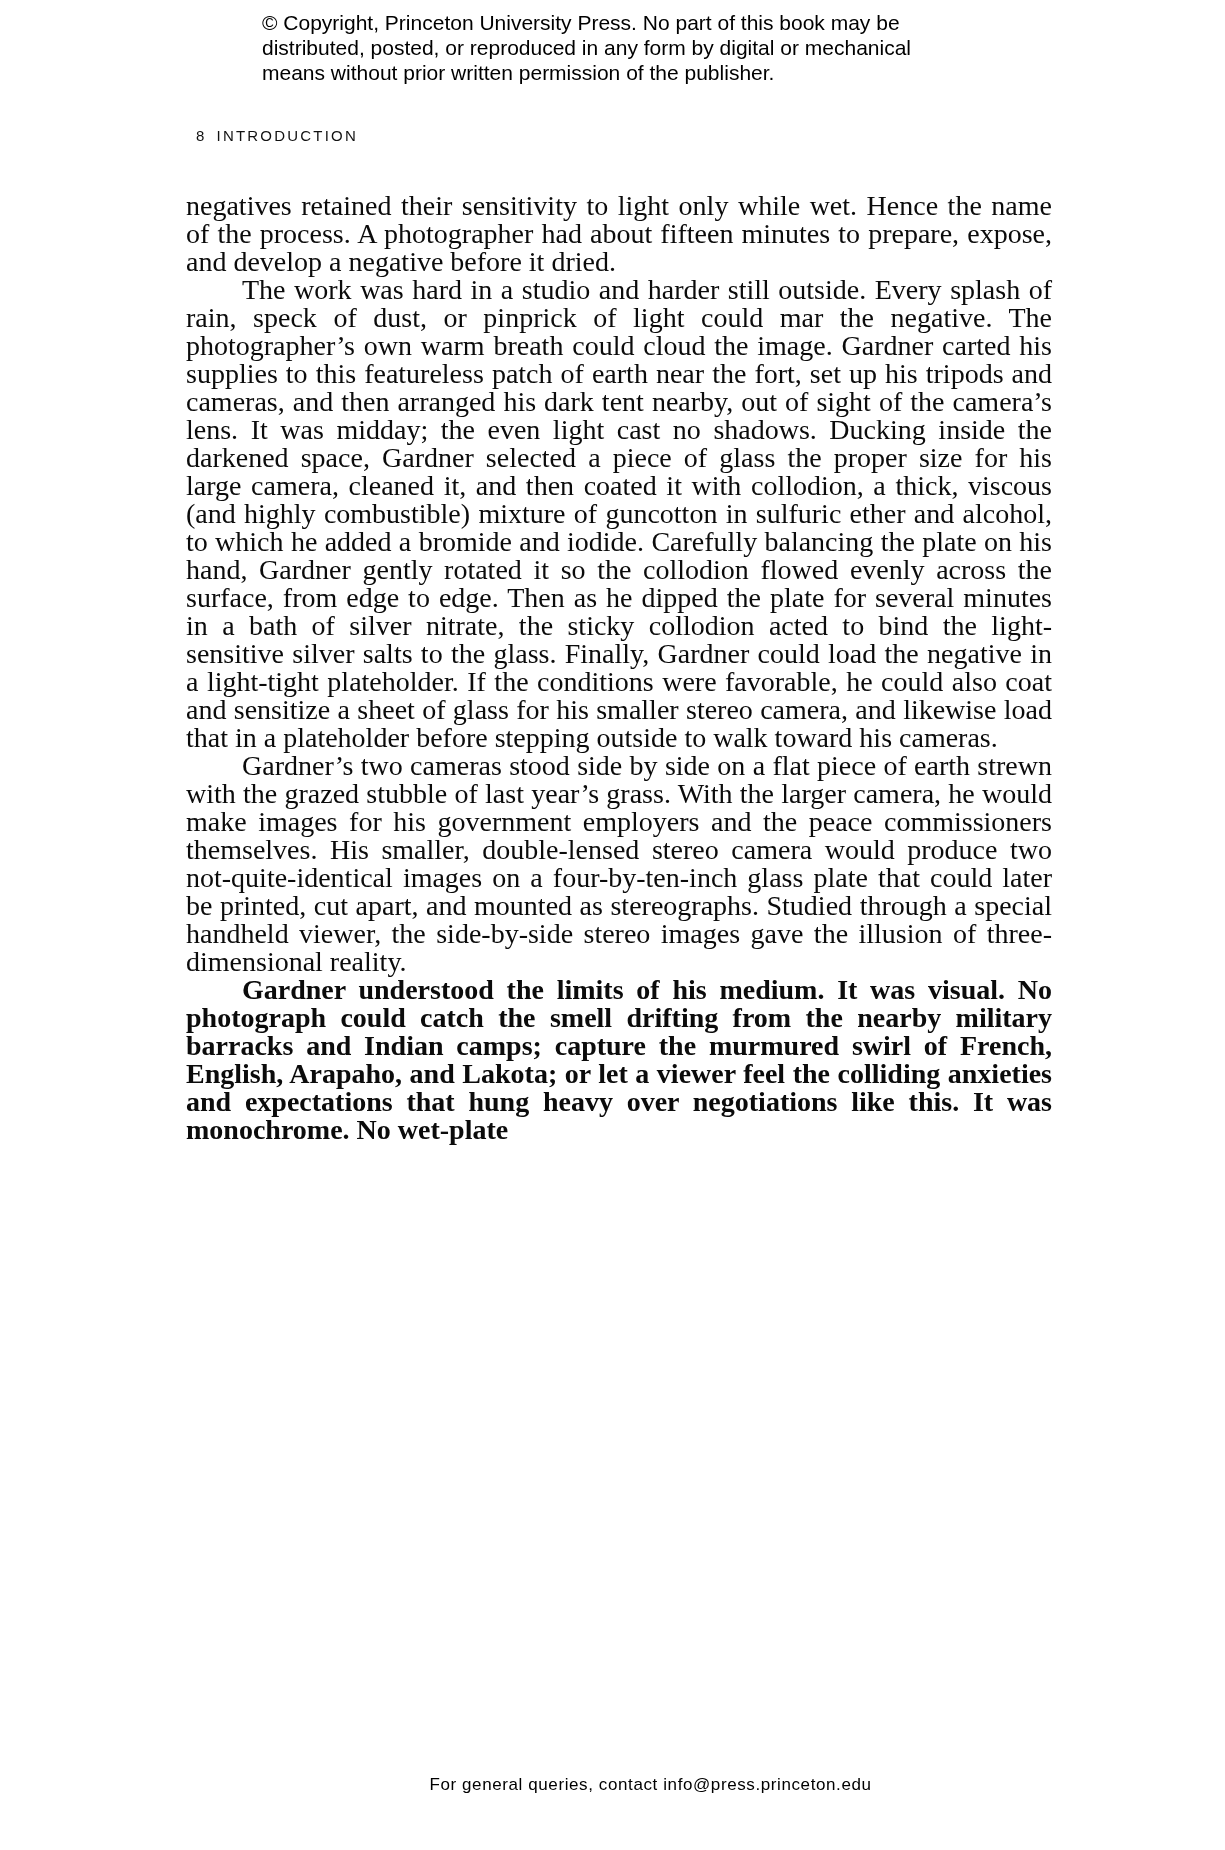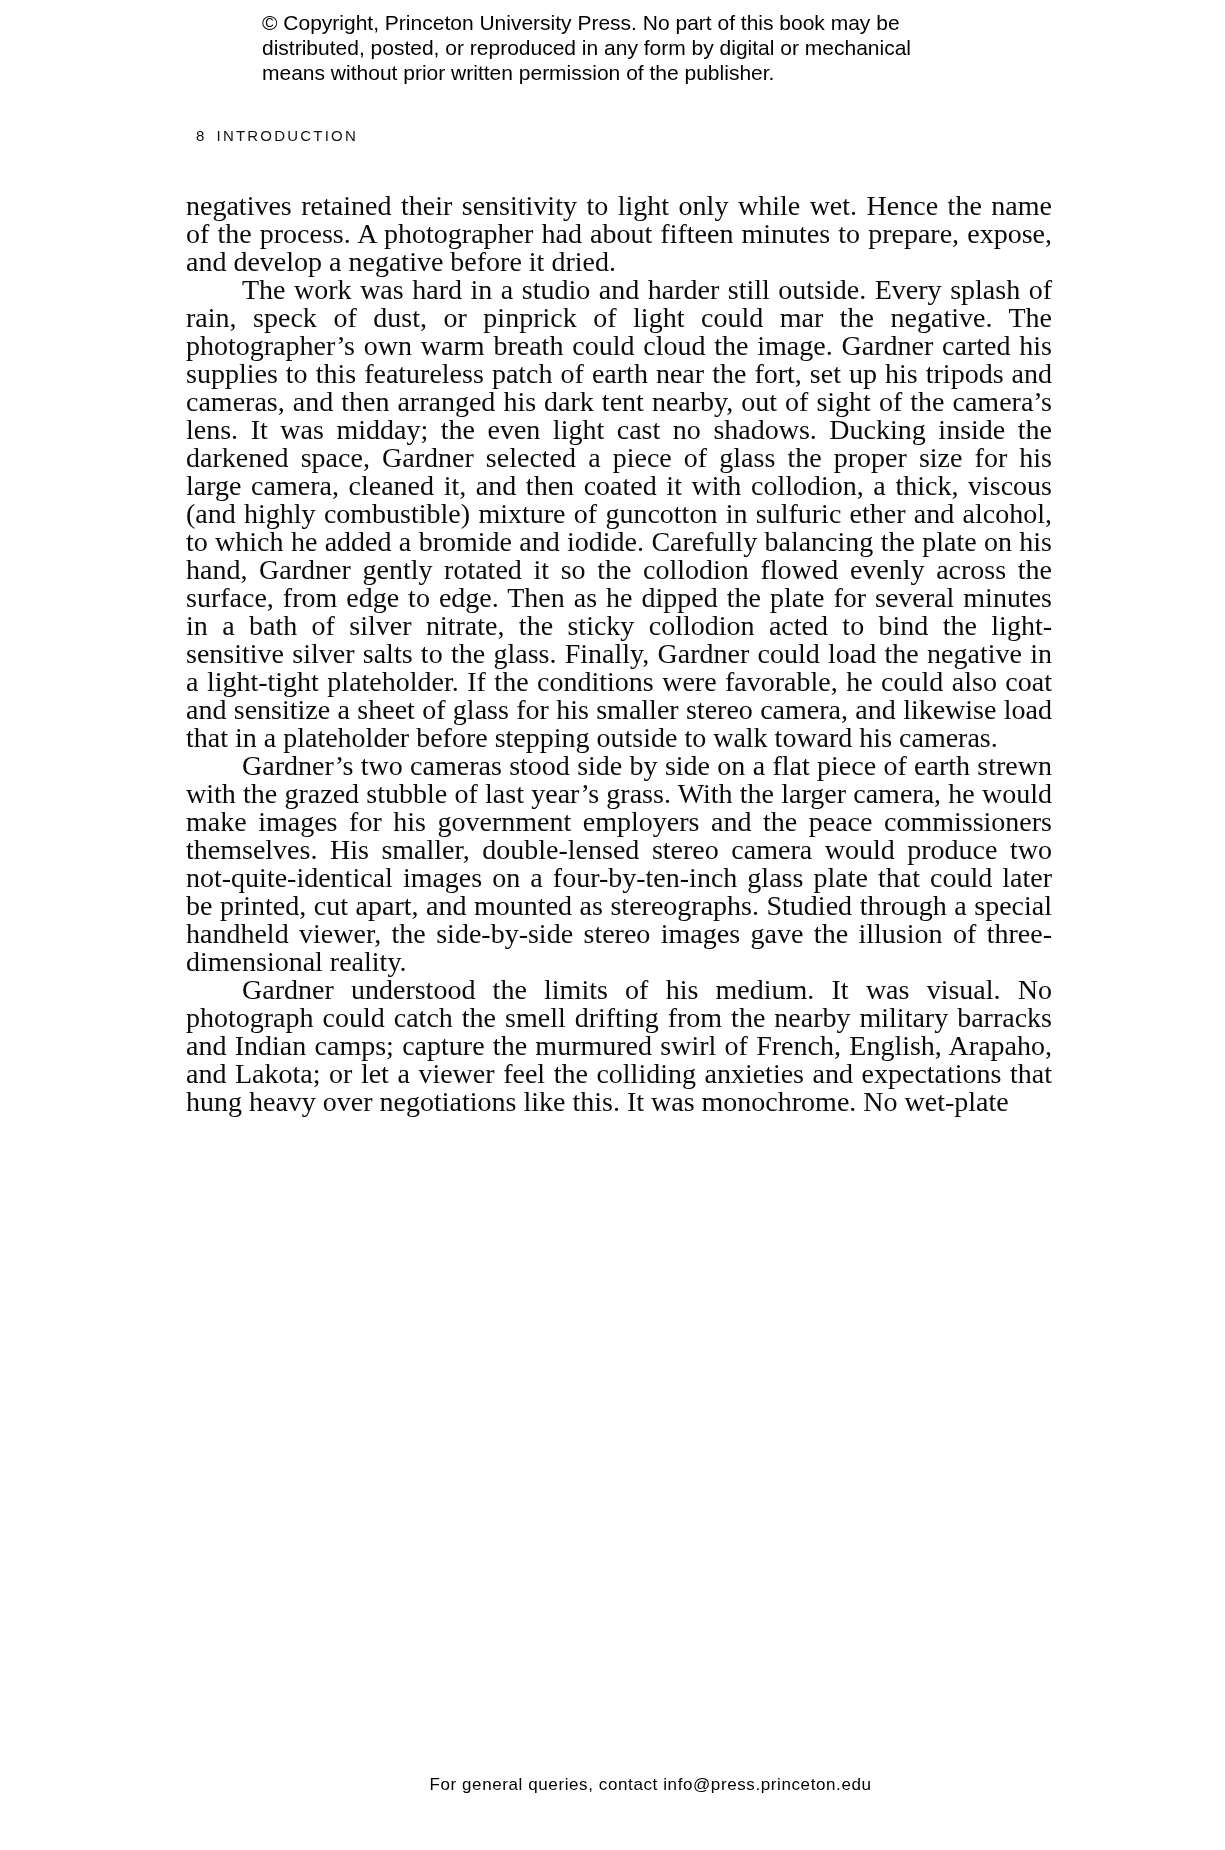--- a/index.html
+++ b/index.html
@@ -58,20 +58,21 @@
   }
   .body-text p {
     margin: 0;
     text-indent: 0;
   }
   .body-text p + p {
     text-indent: 2.0em;
   }
   .body-text p:last-child {
     text-align: justify;
+    font-weight: bold;
   }
   .footer-note {
     position: absolute;
     top: 1775px;
     left: 0;
     width: 1225px;
     text-align: center;
     font-family: "Liberation Sans", sans-serif;
     font-size: 17px;
     letter-spacing: 0.6px;

